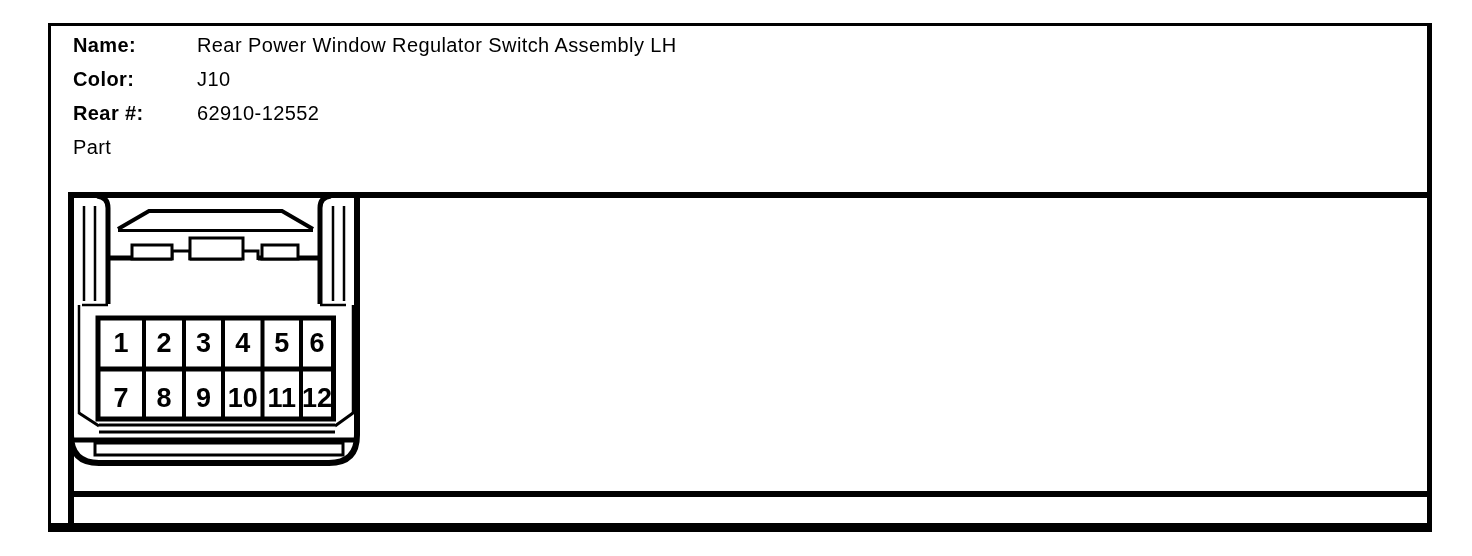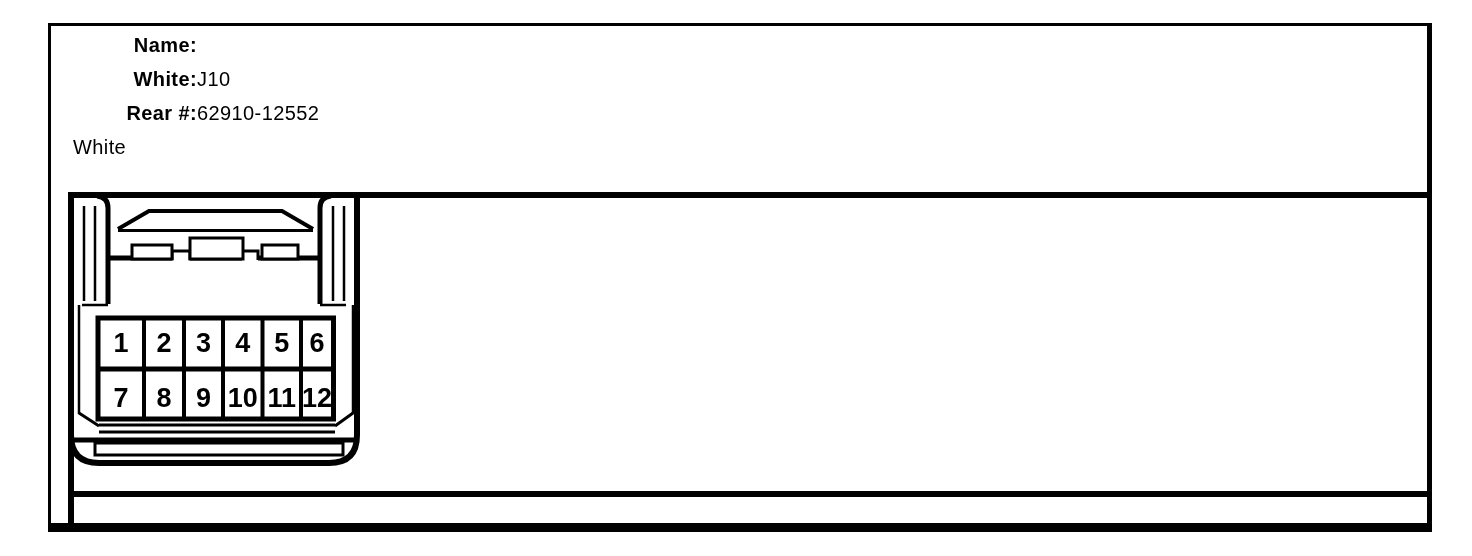--- a/index.html
+++ b/index.html
@@ -25,21 +25,20 @@
     box-sizing: border-box;
     border-style: solid;
     border-color: #000000;
     border-width: 3px 5px 9px 3px;
     background: #ffffff;
   }
   .header-block {
     position: absolute;
     left: 73px;
     top: 28px;
-    text-align: right;
   }
   .header-row {
     display: flex;
     height: 34px;
     line-height: 34px;
     font-size: 20px;
     letter-spacing: 0.4px;
     white-space: nowrap;
   }
   .field-label {
@@ -95,31 +94,32 @@
 </head>
 <body>
 
 <div id="canvas">
 
   <div class="outer-border"></div>
 
   <div class="header-block">
     <div class="header-row">
       <span class="field-label">Name:</span>
+      <span class="field-value">Rear Power Window Regulator Switch Assembly LH</span>
     </div>
     <div class="header-row">
-      <span class="field-label">White:</span>
+      <span class="field-label">Color:</span>
       <span class="field-value">J10</span>
     </div>
     <div class="header-row">
       <span class="field-label">Rear #:</span>
       <span class="field-value">62910-12552</span>
     </div>
     <div class="header-row">
-      <span class="field-value">White</span>
+      <span class="field-value">Part</span>
     </div>
   </div>
 
   <div class="figure-panel"></div>
   <div class="panel-divider"></div>
 
   <svg class="connector-svg" viewBox="0 0 300 290" xmlns="http://www.w3.org/2000/svg">
 
     <path d="M 3,1 V 243 Q 3,271 31,271 H 261 Q 289,271 289,243 V 1" stroke-width="6"></path>
 

